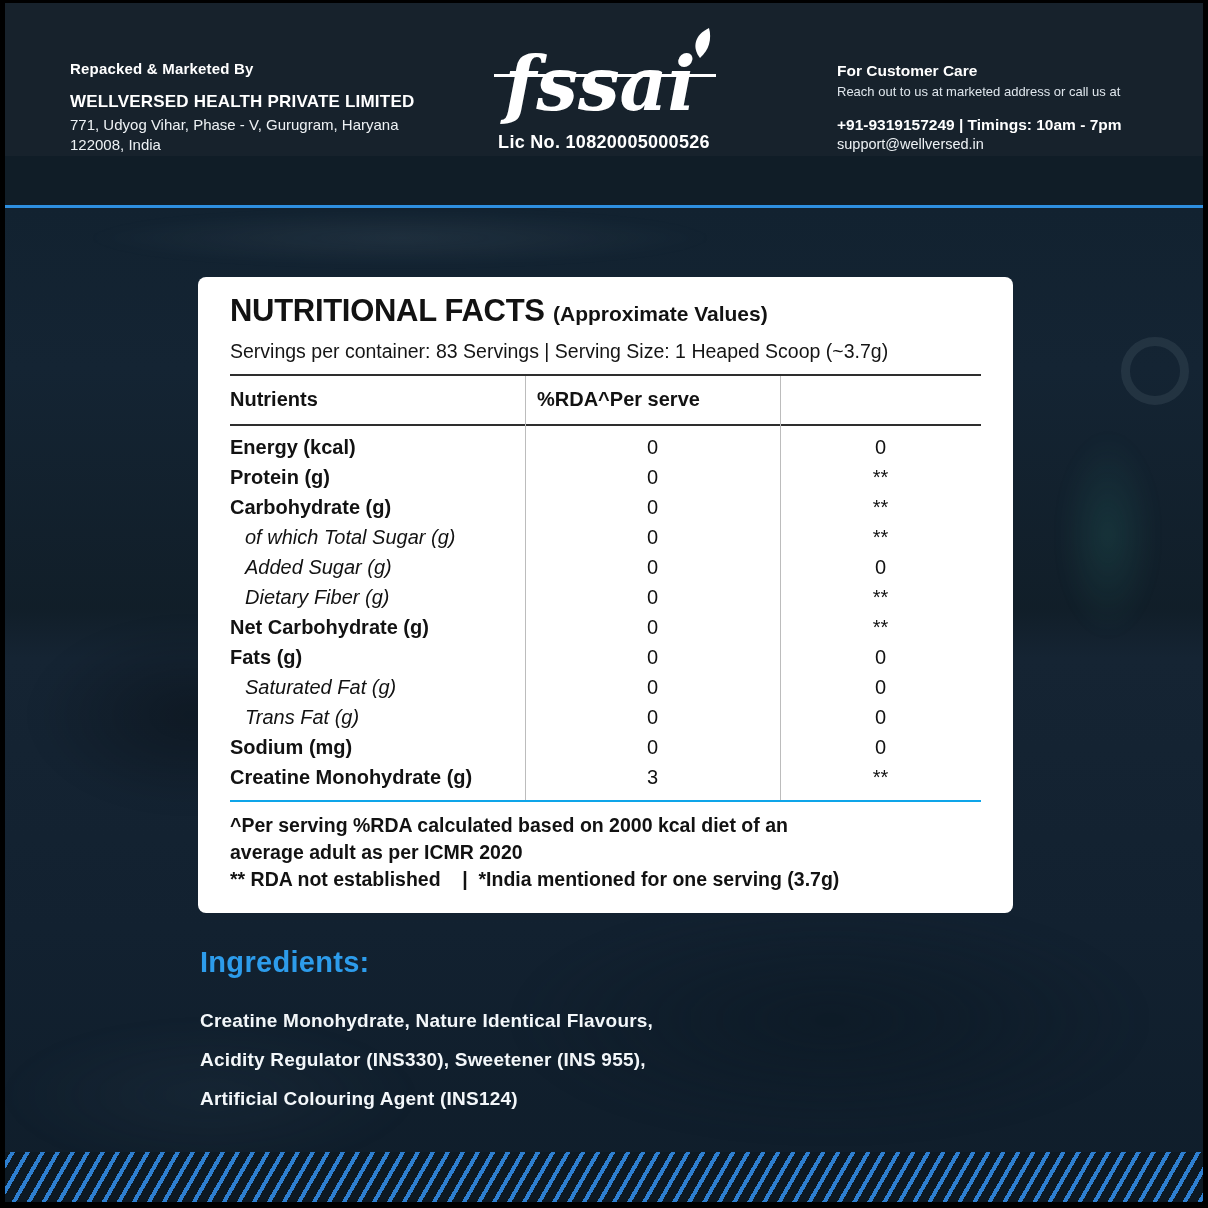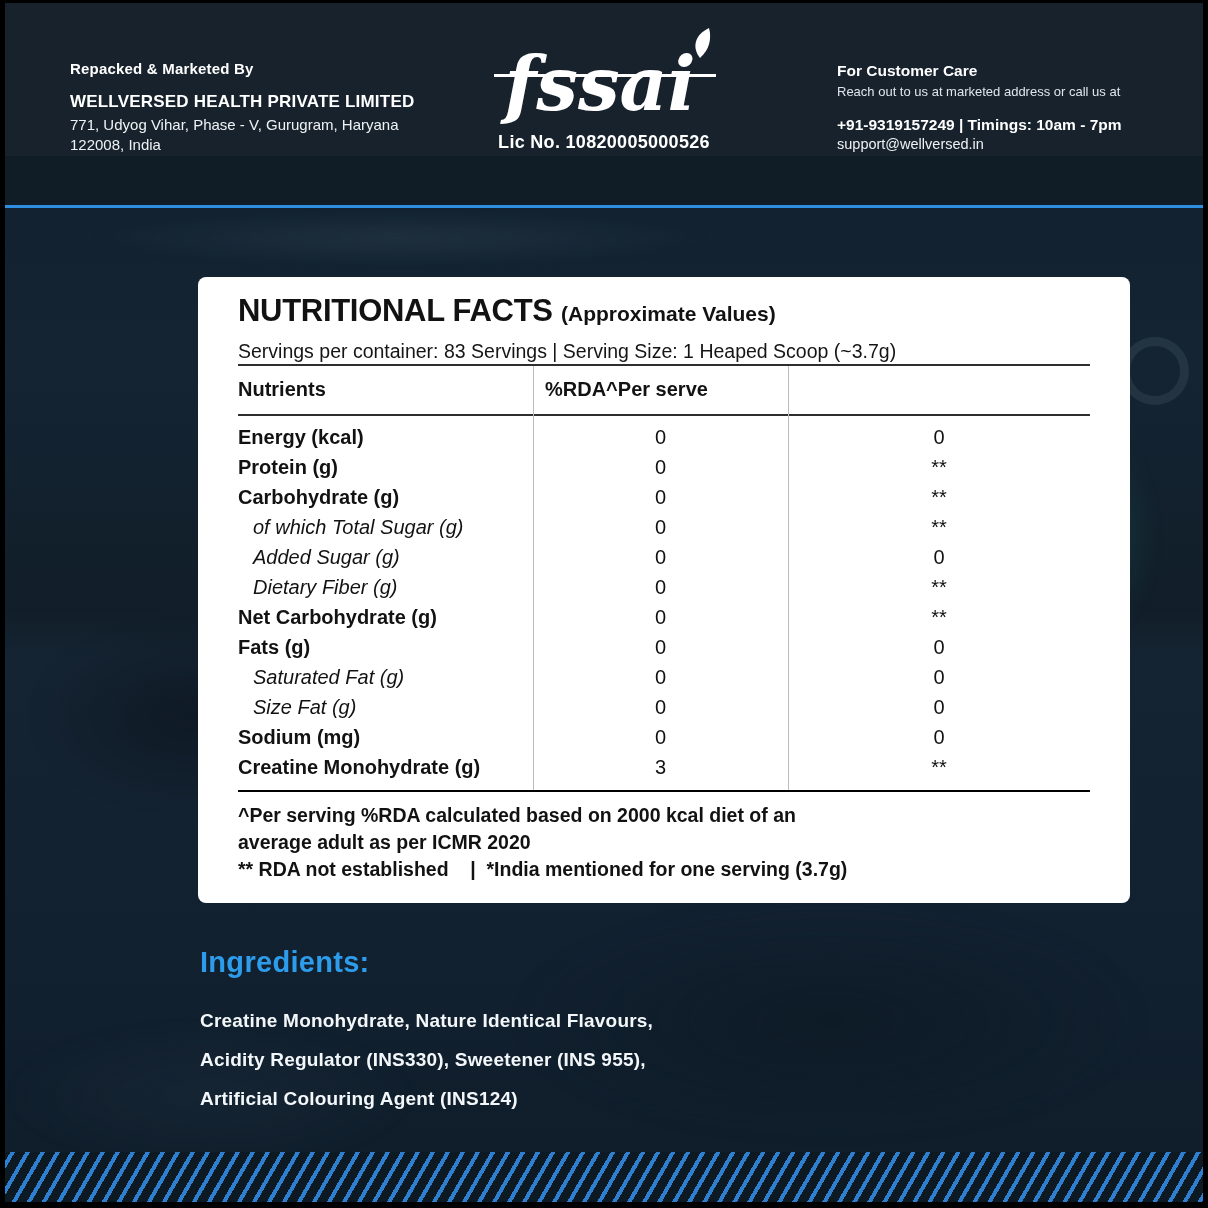--- a/index.html
+++ b/index.html
@@ -45,26 +45,26 @@
   .fssai-leaf{position:absolute;top:-12px;right:-4px;width:24px;height:30px;}
   .lic{font-size:18px;font-weight:bold;letter-spacing:.3px;margin-top:8px;color:#fff;}
   .top-right{position:absolute;left:837px;top:62px;width:330px;}
   .cc-title{font-size:15.5px;font-weight:bold;margin-bottom:4px;}
   .cc-sub{font-size:13px;color:#dfe6ec;margin-bottom:17px;}
   .cc-phone{font-size:15.5px;font-weight:bold;}
   .cc-email{font-size:14.5px;color:#eef2f5;margin-top:2px;}
   .divider{position:absolute;left:0;top:205px;width:100%;height:3px;background:var(--accent);}
 
   
-  .card{position:absolute;left:198px;top:277px;width:932px;box-sizing:border-box;
-    background:#fff;border-radius:8px;padding:16px 40px 20px;color:#121212;}
+  .card{position:absolute;left:198px;top:277px;width:815px;box-sizing:border-box;
+    background:#fff;border-radius:8px;padding:16px 32px 20px;color:#121212;}
   .card-title{font-size:31px;font-weight:bold;letter-spacing:-.3px;line-height:36px;}
   .card-title .suffix{font-size:21px;letter-spacing:0;}
   .servings{font-size:19.5px;line-height:26px;margin-top:6px;color:#151515;}
-  .ntable{position:relative;border-top:2px solid #2e2e2e;border-bottom:2px solid #000000;}
+  .ntable{position:relative;margin-top:10px;border-top:2px solid #2e2e2e;border-bottom:2px solid #0ea5e9;}
   .vline{position:absolute;top:0;bottom:0;width:1px;background:#bcbcbc;}
   .vline.v1{left:295px;}
   .vline.v2{left:550px;}
   .thead{display:grid;grid-template-columns:295px 255px 1fr;border-bottom:2px solid #2e2e2e;}
   .th{font-size:20px;font-weight:bold;padding:12px 0 13px;}
   .th.c2{text-align:center;}
   .th.c3{padding-left:12px;}
   .tbody{padding:6px 0 8px;}
   .trow{display:grid;grid-template-columns:295px 255px 1fr;height:30px;align-items:center;}
   .td{font-size:20px;}
@@ -194,21 +194,21 @@
           <div class="td c3">0</div>
         </div>
 
         <div class="trow sub">
           <div class="td c1">Saturated Fat (g)</div>
           <div class="td c2">0</div>
           <div class="td c3">0</div>
         </div>
 
         <div class="trow sub">
-          <div class="td c1">Size Fat (g)</div>
+          <div class="td c1">Trans Fat (g)</div>
           <div class="td c2">0</div>
           <div class="td c3">0</div>
         </div>
 
         <div class="trow main">
           <div class="td c1">Sodium (mg)</div>
           <div class="td c2">0</div>
           <div class="td c3">0</div>
         </div>
 

